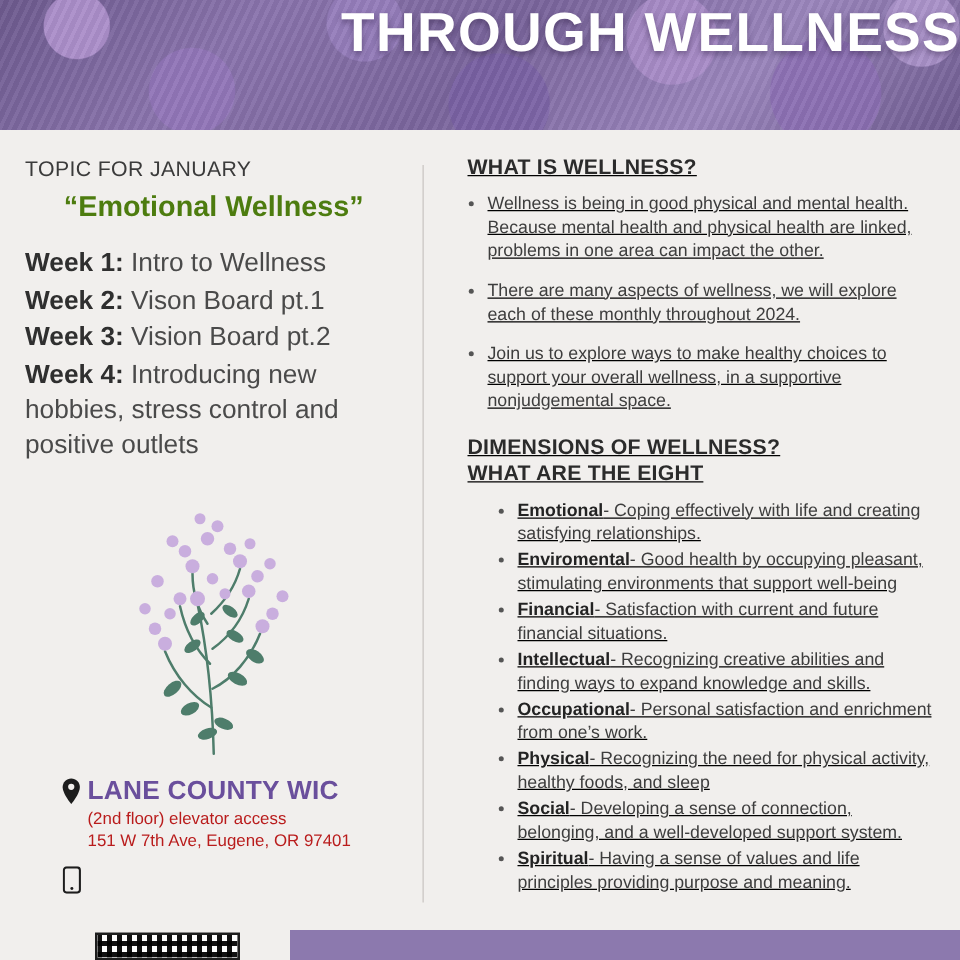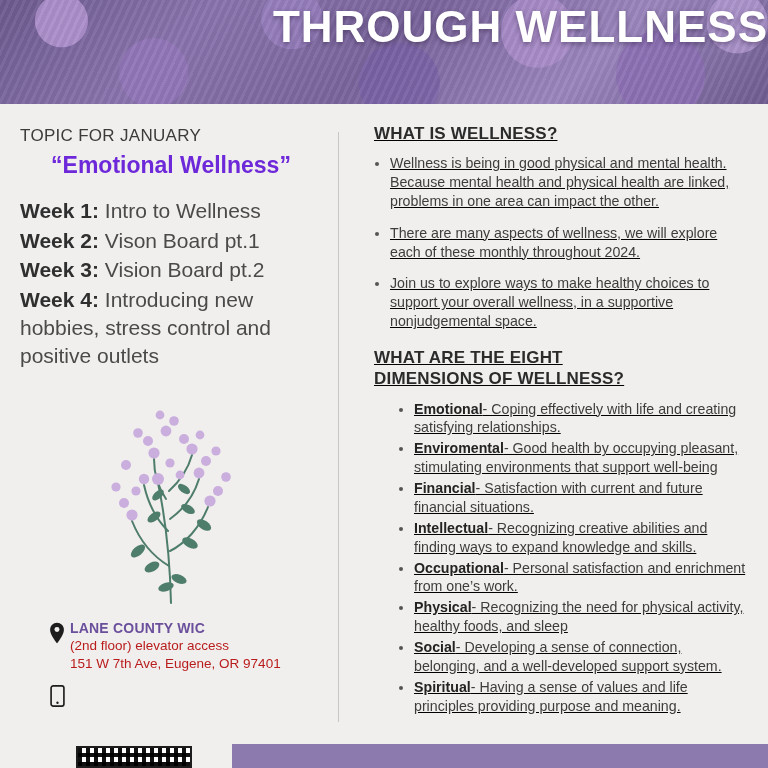--- a/index.html
+++ b/index.html
@@ -99,21 +99,21 @@
     text-align: left;
     font-size: 17px;
     color: #3b3b3b;
     letter-spacing: .3px;
     margin: 8px 0 2px 0;
   }
   .topic-quote {
     text-align: center;
     font-size: 23px;
     font-weight: bold;
-    color: #6d28d9;
+    color: #4d7c0f;
     margin: 6px 0 18px 0;
   }
   .week-list { margin: 0; padding: 0; list-style: none; }
   .week-item {
     font-size: 21px;
     color: #4a4a4a;
     line-height: 1.32;
     margin-bottom: 2px;
   }
   .week-item b { color: #2f2f2f; }
@@ -143,21 +143,21 @@
     justify-content: center;
     padding-top: 2px;
   }
   .time-text {
     font-size: 20px;
     font-weight: bold;
     color: #6a4f9c;
     letter-spacing: .2px;
   }
   .place-text {
-    font-size: 14px;
+    font-size: 21px;
     font-weight: bold;
     color: #6a4f9c;
     letter-spacing: .2px;
     line-height: 1.2;
   }
   .addr-line {
     font-size: 13.5px;
     color: #b91c1c;
     line-height: 1.35;
   }
@@ -331,22 +331,22 @@
 
       <div class="sec-head">WHAT IS WELLNESS?</div>
 
       <ul class="bullets">
         <li>Wellness is being in good physical and mental health. Because mental health and physical health are linked, problems in one area can impact the other.</li>
         <li>There are many aspects of wellness, we will explore each of these monthly throughout 2024.</li>
         <li>Join us to explore ways to make healthy choices to support your overall wellness, in a supportive nonjudgemental space.</li>
       </ul>
 
       <div class="sec-head two-line">
+        <div>DIMENSIONS OF WELLNESS?</div>
         <div>WHAT ARE THE EIGHT</div>
-        <div>DIMENSIONS OF WELLNESS?</div>
       </div>
 
       <ul class="bullets tight">
         <li><b>Emotional</b><span>- Coping effectively with life and creating satisfying relationships.</span></li>
         <li><b>Enviromental</b><span>- Good health by occupying pleasant, stimulating environments that support well-being</span></li>
         <li><b>Financial</b><span>- Satisfaction with current and future financial situations.</span></li>
         <li><b>Intellectual</b><span>- Recognizing creative abilities and finding ways to expand knowledge and skills.</span></li>
         <li><b>Occupational</b><span>- Personal satisfaction and enrichment from one’s work.</span></li>
         <li><b>Physical</b><span>- Recognizing the need for physical activity, healthy foods, and sleep</span></li>
         <li><b>Social</b><span>-  Developing a sense of connection, belonging, and a well-developed support system.</span></li>

